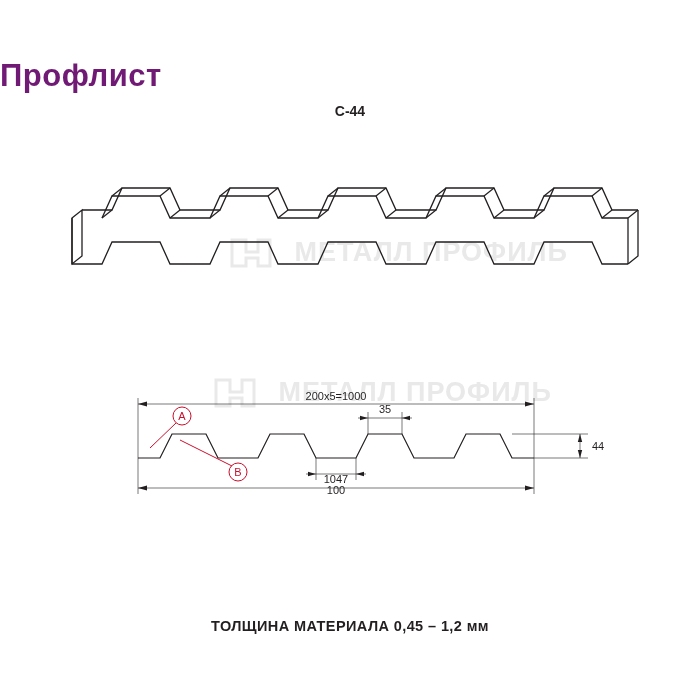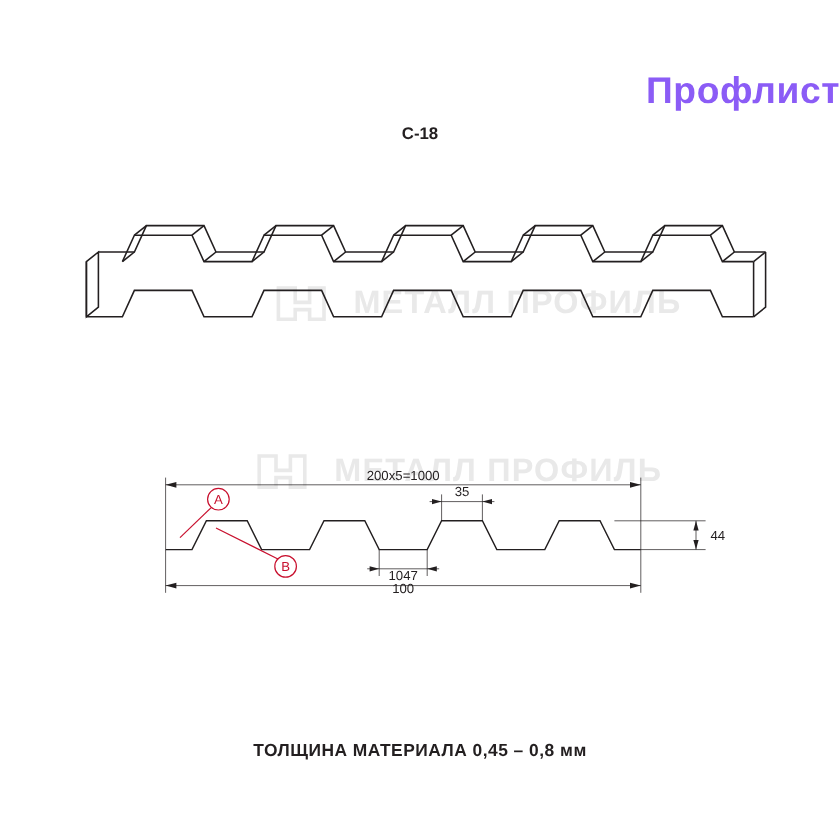--- a/index.html
+++ b/index.html
@@ -20,25 +20,25 @@
     left: 0;
     top: 0;
     width: 700px;
     height: 700px;
   }
   .title {
     position: absolute;
     left: 0;
     top: 58px;
     width: 700px;
-    text-align: right;
+    text-align: left;
     font-size: 31px;
     font-weight: bold;
     letter-spacing: 0.5px;
-    color: #8b5cf6;
+    color: #701a75;
   }
   .subtitle {
     position: absolute;
     left: 0;
     top: 103px;
     width: 700px;
     text-align: center;
     font-size: 14px;
     font-weight: bold;
     color: #231f20;
@@ -90,21 +90,21 @@
     fill: #c8102e;
     font-family: "Liberation Sans", sans-serif;
   }
 </style>
 </head>
 <body>
 
 <div id="page">
 
   <div class="title">Профлист</div>
-  <div class="subtitle">С-18</div>
+  <div class="subtitle">С-44</div>
 
   <div class="wm" id="wm1">
     <span class="logo-box">
       <svg width="46" height="40" viewBox="0 0 46 40">
         <path d="M4 34 L4 8 L18 8 L18 20 L30 20 L30 8 L42 8 L42 34 L30 34 L30 26 L18 26 L18 34 Z" fill="none" stroke="#e9e9e9" stroke-width="3"></path>
       </svg>
     </span>
     <span class="txt">МЕТАЛЛ ПРОФИЛЬ</span>
   </div>
 
@@ -231,15 +231,15 @@
         <circle cx="62" cy="40" r="9"></circle>
         <path d="M56 47 L30 72"></path>
         <circle cx="118" cy="96" r="9"></circle>
         <path d="M112 90 L60 64"></path>
       </g>
       <text class="callout-text" x="62" y="44" text-anchor="middle">A</text>
       <text class="callout-text" x="118" y="100" text-anchor="middle">B</text>
     </svg>
   </div>
 
-  <div class="footer">ТОЛЩИНА МАТЕРИАЛА 0,45 – 0,8 мм</div>
+  <div class="footer">ТОЛЩИНА МАТЕРИАЛА 0,45 – 1,2 мм</div>
 
 </div>
 
 </body></html>

